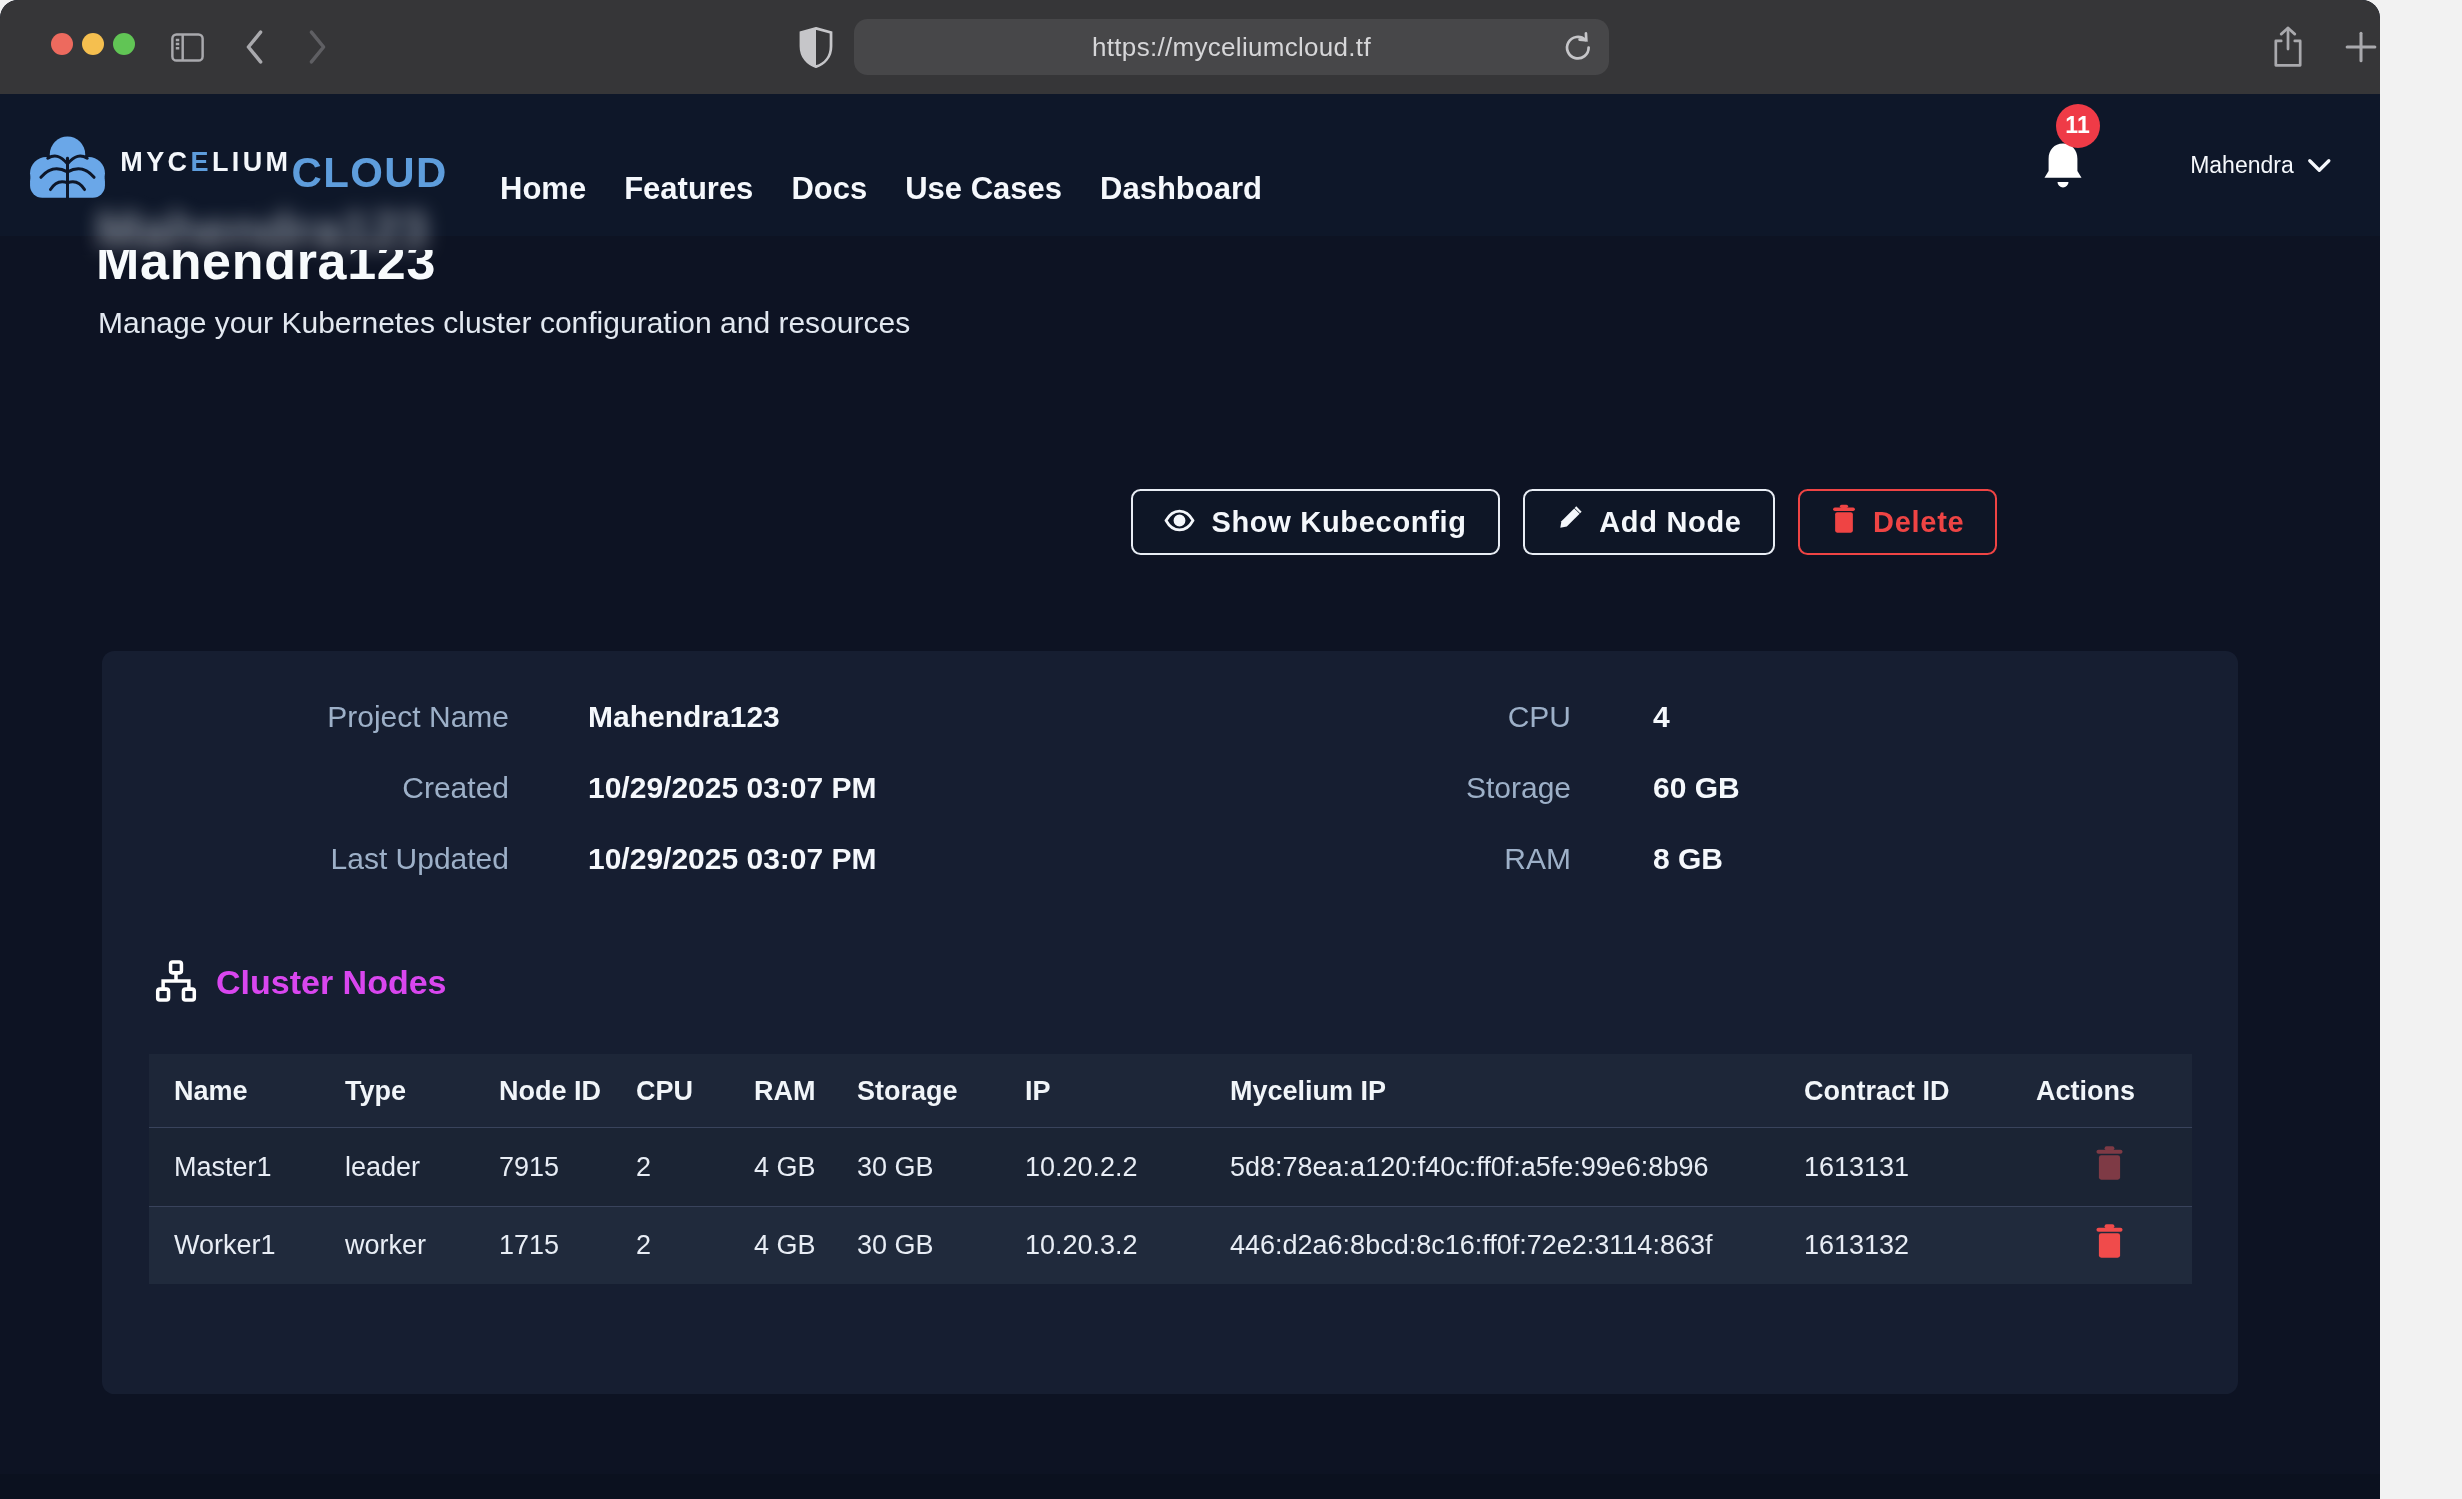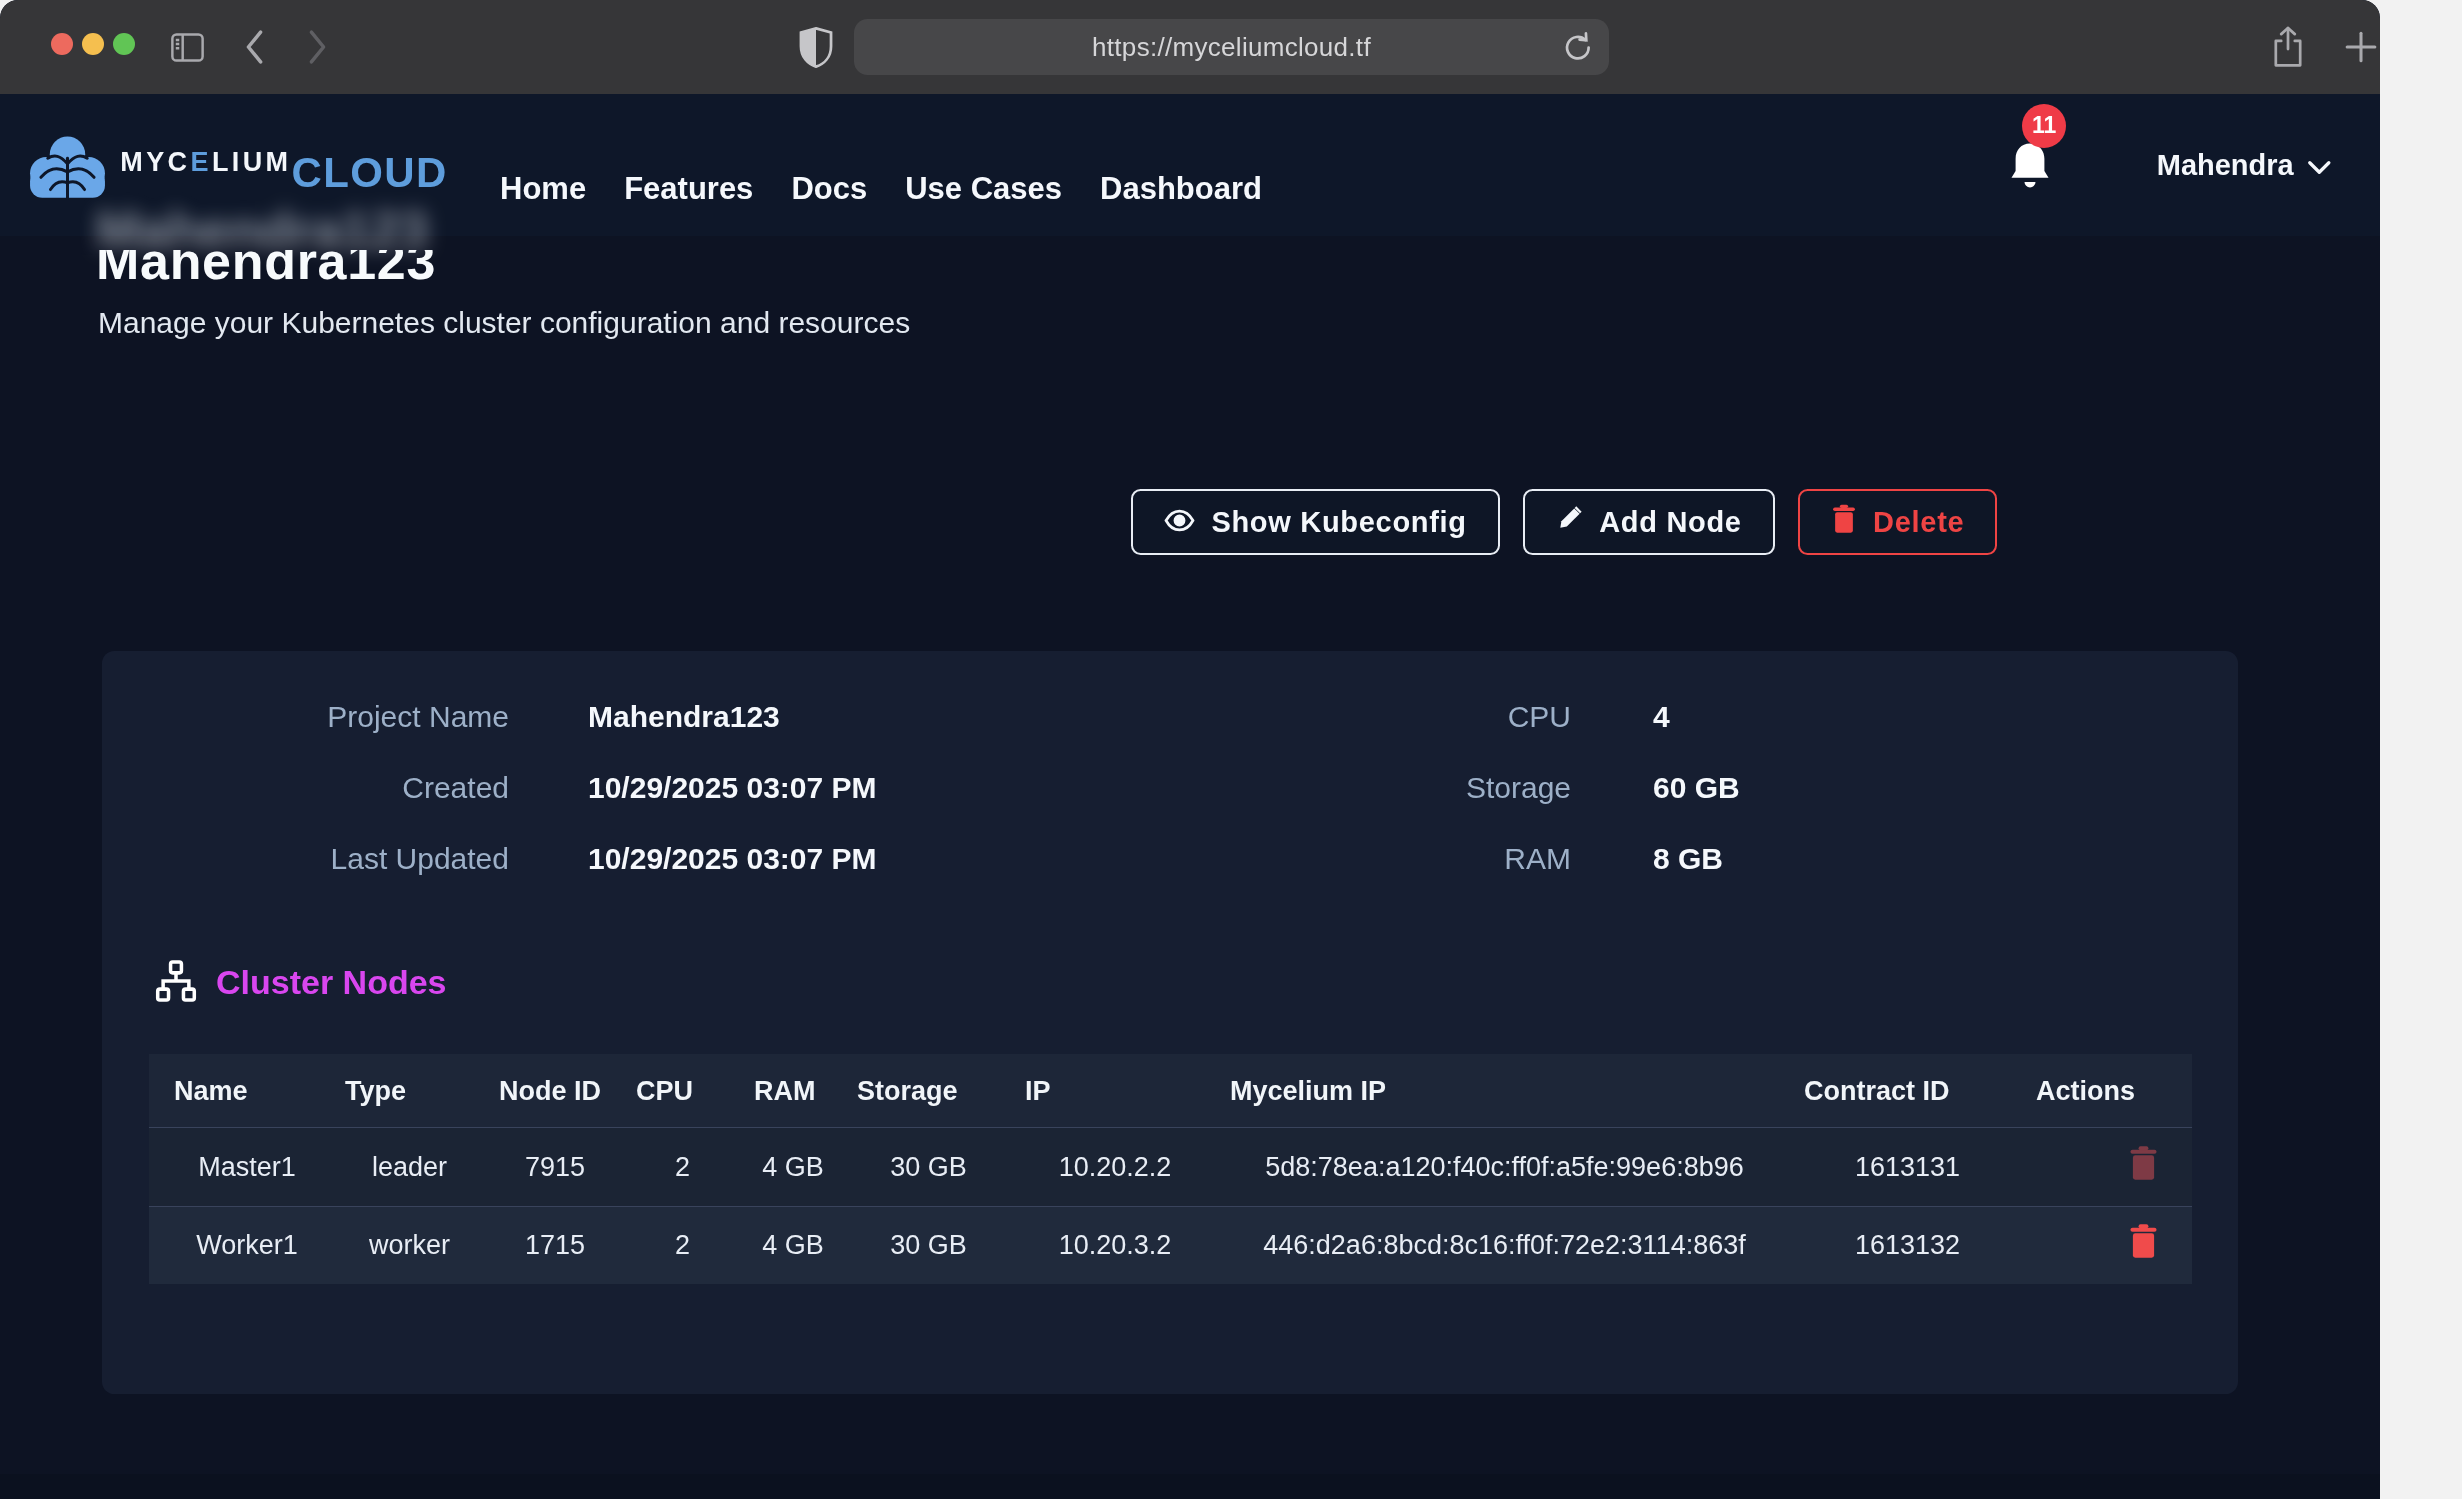--- a/index.html
+++ b/index.html
@@ -22,21 +22,21 @@
   .logo { position:absolute; left:27px; top:37px; display:flex; align-items:center; gap:12.3px; }
   .logo-text { display:flex; flex-direction:row; line-height:1; }
   .logo-top { font-size:27px; font-weight:bold; color:#f4f7fb; letter-spacing:3.4px; }
   .logo-top .accent { color:#5e9ddc; }
   .logo-bottom { font-size:42px; font-weight:bold; color:#5e9ddc; letter-spacing:1.4px; margin-top:2.7px; }
   .nav-links { position:absolute; left:500px; top:0; height:100%; display:flex; align-items:center; gap:38px; }
   .nav-link { color:#f5f8fc; font-size:31px; font-weight:bold; cursor:pointer;margin-top:48px; }
   .nav-right { position:absolute; right:48px; top:0; height:100%; display:flex; align-items:center; gap:103px; }
   .bell-wrap { position:relative; width:48px; height:55px; }
   .badge { position:absolute; left:16.4px; top:-34px; min-width:44px; height:44px; border-radius:50%; background:#ef3b47; color:#ffffff; font-size:23px; font-weight:bold; display:flex; align-items:center; justify-content:center; z-index:2; }
-  .user { display:flex; align-items:flex-start; gap:13.7px; color:#f5f8fc; font-size:29px; font-weight:700; cursor:pointer; }
+  .user { display:flex; align-items:flex-start; gap:13.7px; color:#f5f8fc; font-size:23px; font-weight:400; cursor:pointer; }
 
   
   .stage { position:absolute; inset:0; z-index:6; pointer-events:none; }
   .stage * { pointer-events:auto; }
 
   .title-smear { position:absolute; left:96px; top:200px; font-size:52px; font-weight:bold; color:#e7ecf3; filter:blur(9.6px); opacity:0.55; }
   .title-clip { position:absolute; left:96px; top:250px; height:34px; overflow:hidden; }
   .title-clip h1 { font-size:52px; font-weight:bold; color:#f7fafc; margin-top:-19px; letter-spacing:0.7px; }
   .subtitle { position:absolute; left:98px; top:306px; font-size:30px; color:#e2e8f0; }
 
@@ -52,21 +52,21 @@
   .info-label { text-align:right; color:#9db0c8; }
   .info-value { color:#f5f8fc; font-weight:600; }
 
   .cluster-heading { position:absolute; left:53px; top:309px; display:flex; align-items:center; gap:19px; }
   .cluster-heading .txt { font-size:34px; font-weight:bold; color:#d946ef; }
 
   .tbl-wrap { position:absolute; left:47px; top:403px; width:2042px; }
   table { width:100%; border-collapse:collapse; table-layout:fixed; }
   thead tr { background:#1d2638; }
   th { font-size:27px; font-weight:bold; color:#f1f5f9; text-align:left; padding:20.5px 0 20.5px 25px; line-height:1.2; vertical-align:middle; }
-  td { font-size:27px; color:#e8edf5; text-align:center; padding:16.4px 0 16.4px 25px; line-height:1.2; vertical-align:middle; }
+  td { font-size:27px; color:#e8edf5; text-align:left; padding:16.4px 0 16.4px 25px; line-height:1.2; vertical-align:middle; }
   tbody tr { border-top:1.4px solid #39435c; }
   tr.row-a { background:#1b2434; }
   tr.row-b { background:#202a3c; }
   .cell-mip { word-break:break-all; }
   .ram-val { display:inline-block; max-width:2.3em; }
   .trash-btn { background:none; border:none; cursor:pointer; padding:0; margin-left:58px; display:inline-flex; }
 
   .footer-strip { position:absolute; left:0; bottom:0; width:100%; height:24.6px; background:#0b111f; }
 </style>
 </head>

